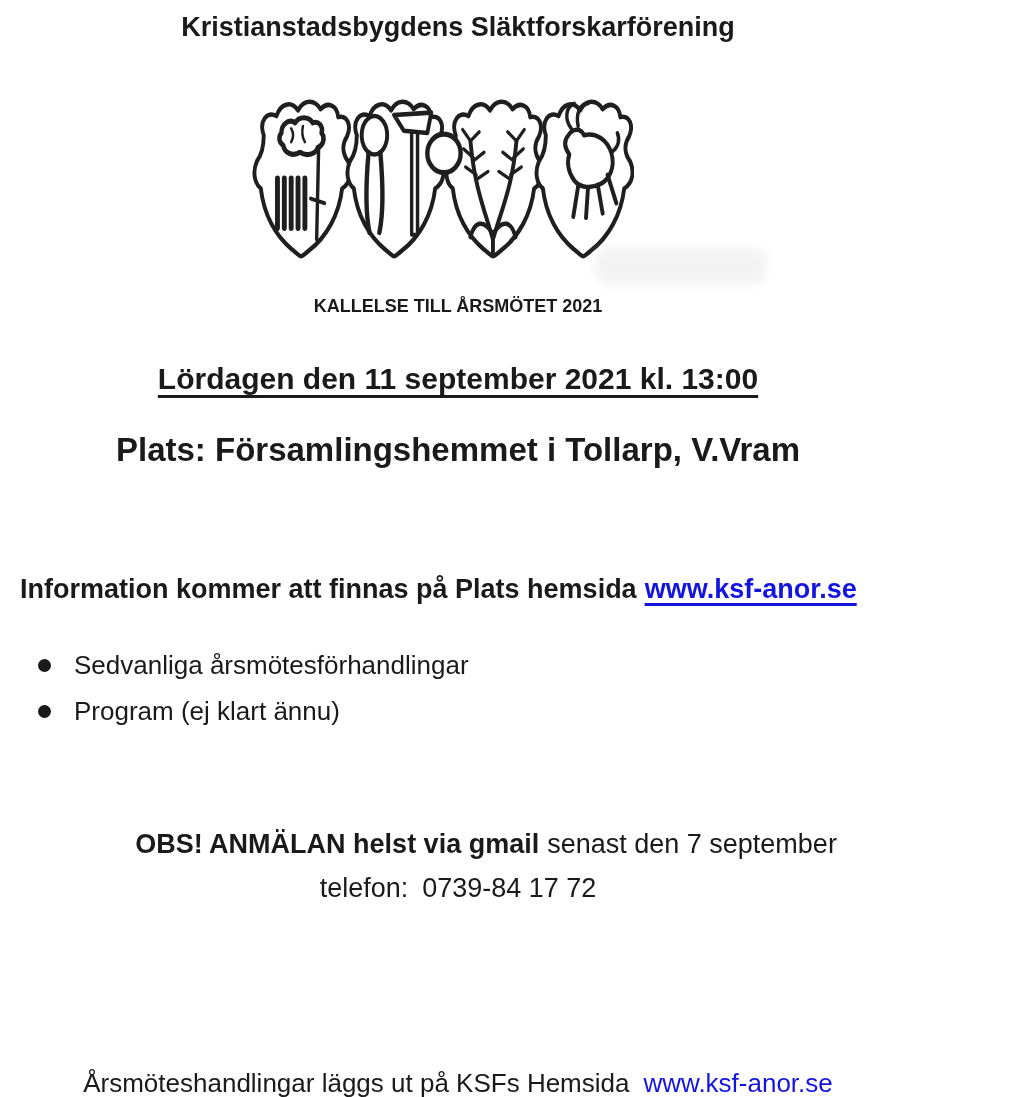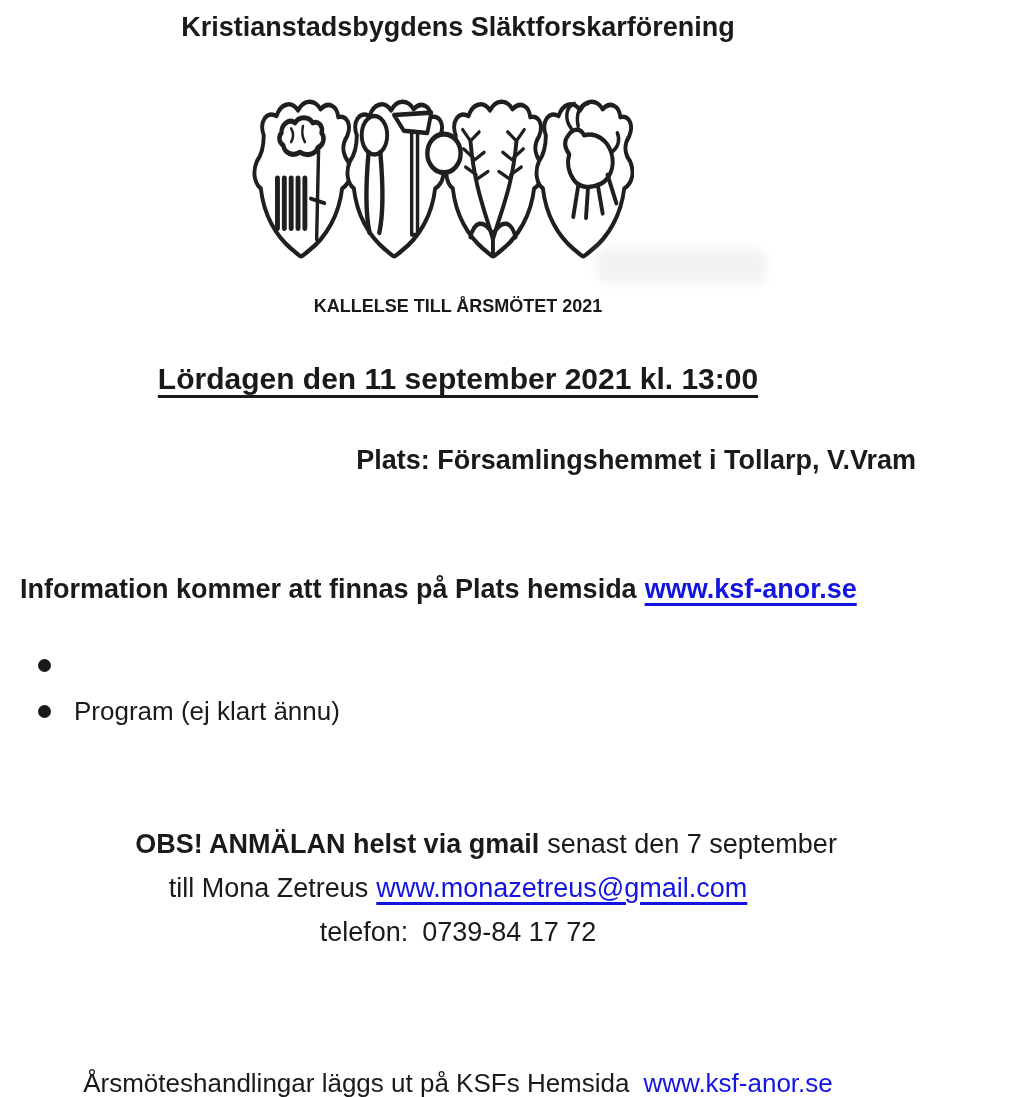--- a/index.html
+++ b/index.html
@@ -7,21 +7,21 @@
   .page {
     position:relative; width:916px; height:1097px; background:#ffffff;
     font-family:"Liberation Sans","DejaVu Sans",sans-serif; color:var(--ink);
     overflow:hidden;
   }
   .centered { position:absolute; left:0; width:100%; text-align:center; white-space:nowrap; }
   .org-title   { top:12px;  font-size:27px; font-weight:bold; }
   .meeting-heading { top:296px; font-size:18px; font-weight:bold; }
   .date-line   { top:362px; font-size:30px; font-weight:bold; }
   .date-line span { text-decoration:underline; text-decoration-thickness:3px; text-underline-offset:6px; }
-  .place-line  { top:445px; font-size:27px; font-weight:bold;text-align:right; }
+  .place-line  { top:431px; font-size:33px; font-weight:bold; }
   .info-line   { position:absolute; top:574px; left:20px; font-size:27px; font-weight:bold; white-space:nowrap; }
   .logo        { position:absolute; top:90px; left:252px; }
   .logo svg    { display:block; }
   .smudge      { position:absolute; left:596px; top:248px; width:170px; height:36px;
                  background:#e9e9e9; opacity:.55; border-radius:10px; filter:blur(5px); }
   .bullet-list { position:absolute; top:642px; left:38px; margin:0; padding:0; list-style:none; }
   .bullet-list li { display:flex; align-items:center; height:46px; font-size:26px; }
   .dot { width:13px; height:13px; border-radius:50%; background:var(--ink); margin-right:23px; flex:none; }
   .reg-block   { position:absolute; top:822px; left:0; width:100%; text-align:center;
                  font-size:27px; line-height:44px; white-space:nowrap; }
@@ -95,33 +95,31 @@
 
   <div class="centered place-line">Plats: Församlingshemmet i Tollarp, V.Vram</div>
 
   <div class="info-line">
     <span>Information kommer att finnas på Plats hemsida</span><span class="gap-s"></span><a class="link link-bold">www.ksf-anor.se</a>
   </div>
 
   <ul class="bullet-list">
     <li>
       <span class="dot"></span>
+      <span>Sedvanliga årsmötesförhandlingar</span>
     </li>
     <li>
       <span class="dot"></span>
       <span>Program (ej klart ännu)</span>
     </li>
   </ul>
 
   <div class="reg-block">
     <div class="reg-line-1">
       <span class="bold">OBS! ANMÄLAN helst via gmail</span><span class="gap-s"></span><span>senast den 7 september</span>
-    </div>
-    <div>
-      <span>till Mona Zetreus</span><span class="gap-s"></span><a class="link">www.monazetreus@gmail.com</a>
     </div>
     <div>
       <span>telefon:</span><span class="gap-m"></span><span>0739-84 17 72</span>
     </div>
   </div>
 
   <div class="centered footer-line">
     <span>Årsmöteshandlingar läggs ut på KSFs Hemsida</span><span class="gap-m"></span><a class="link">www.ksf-anor.se</a>
   </div>
 

